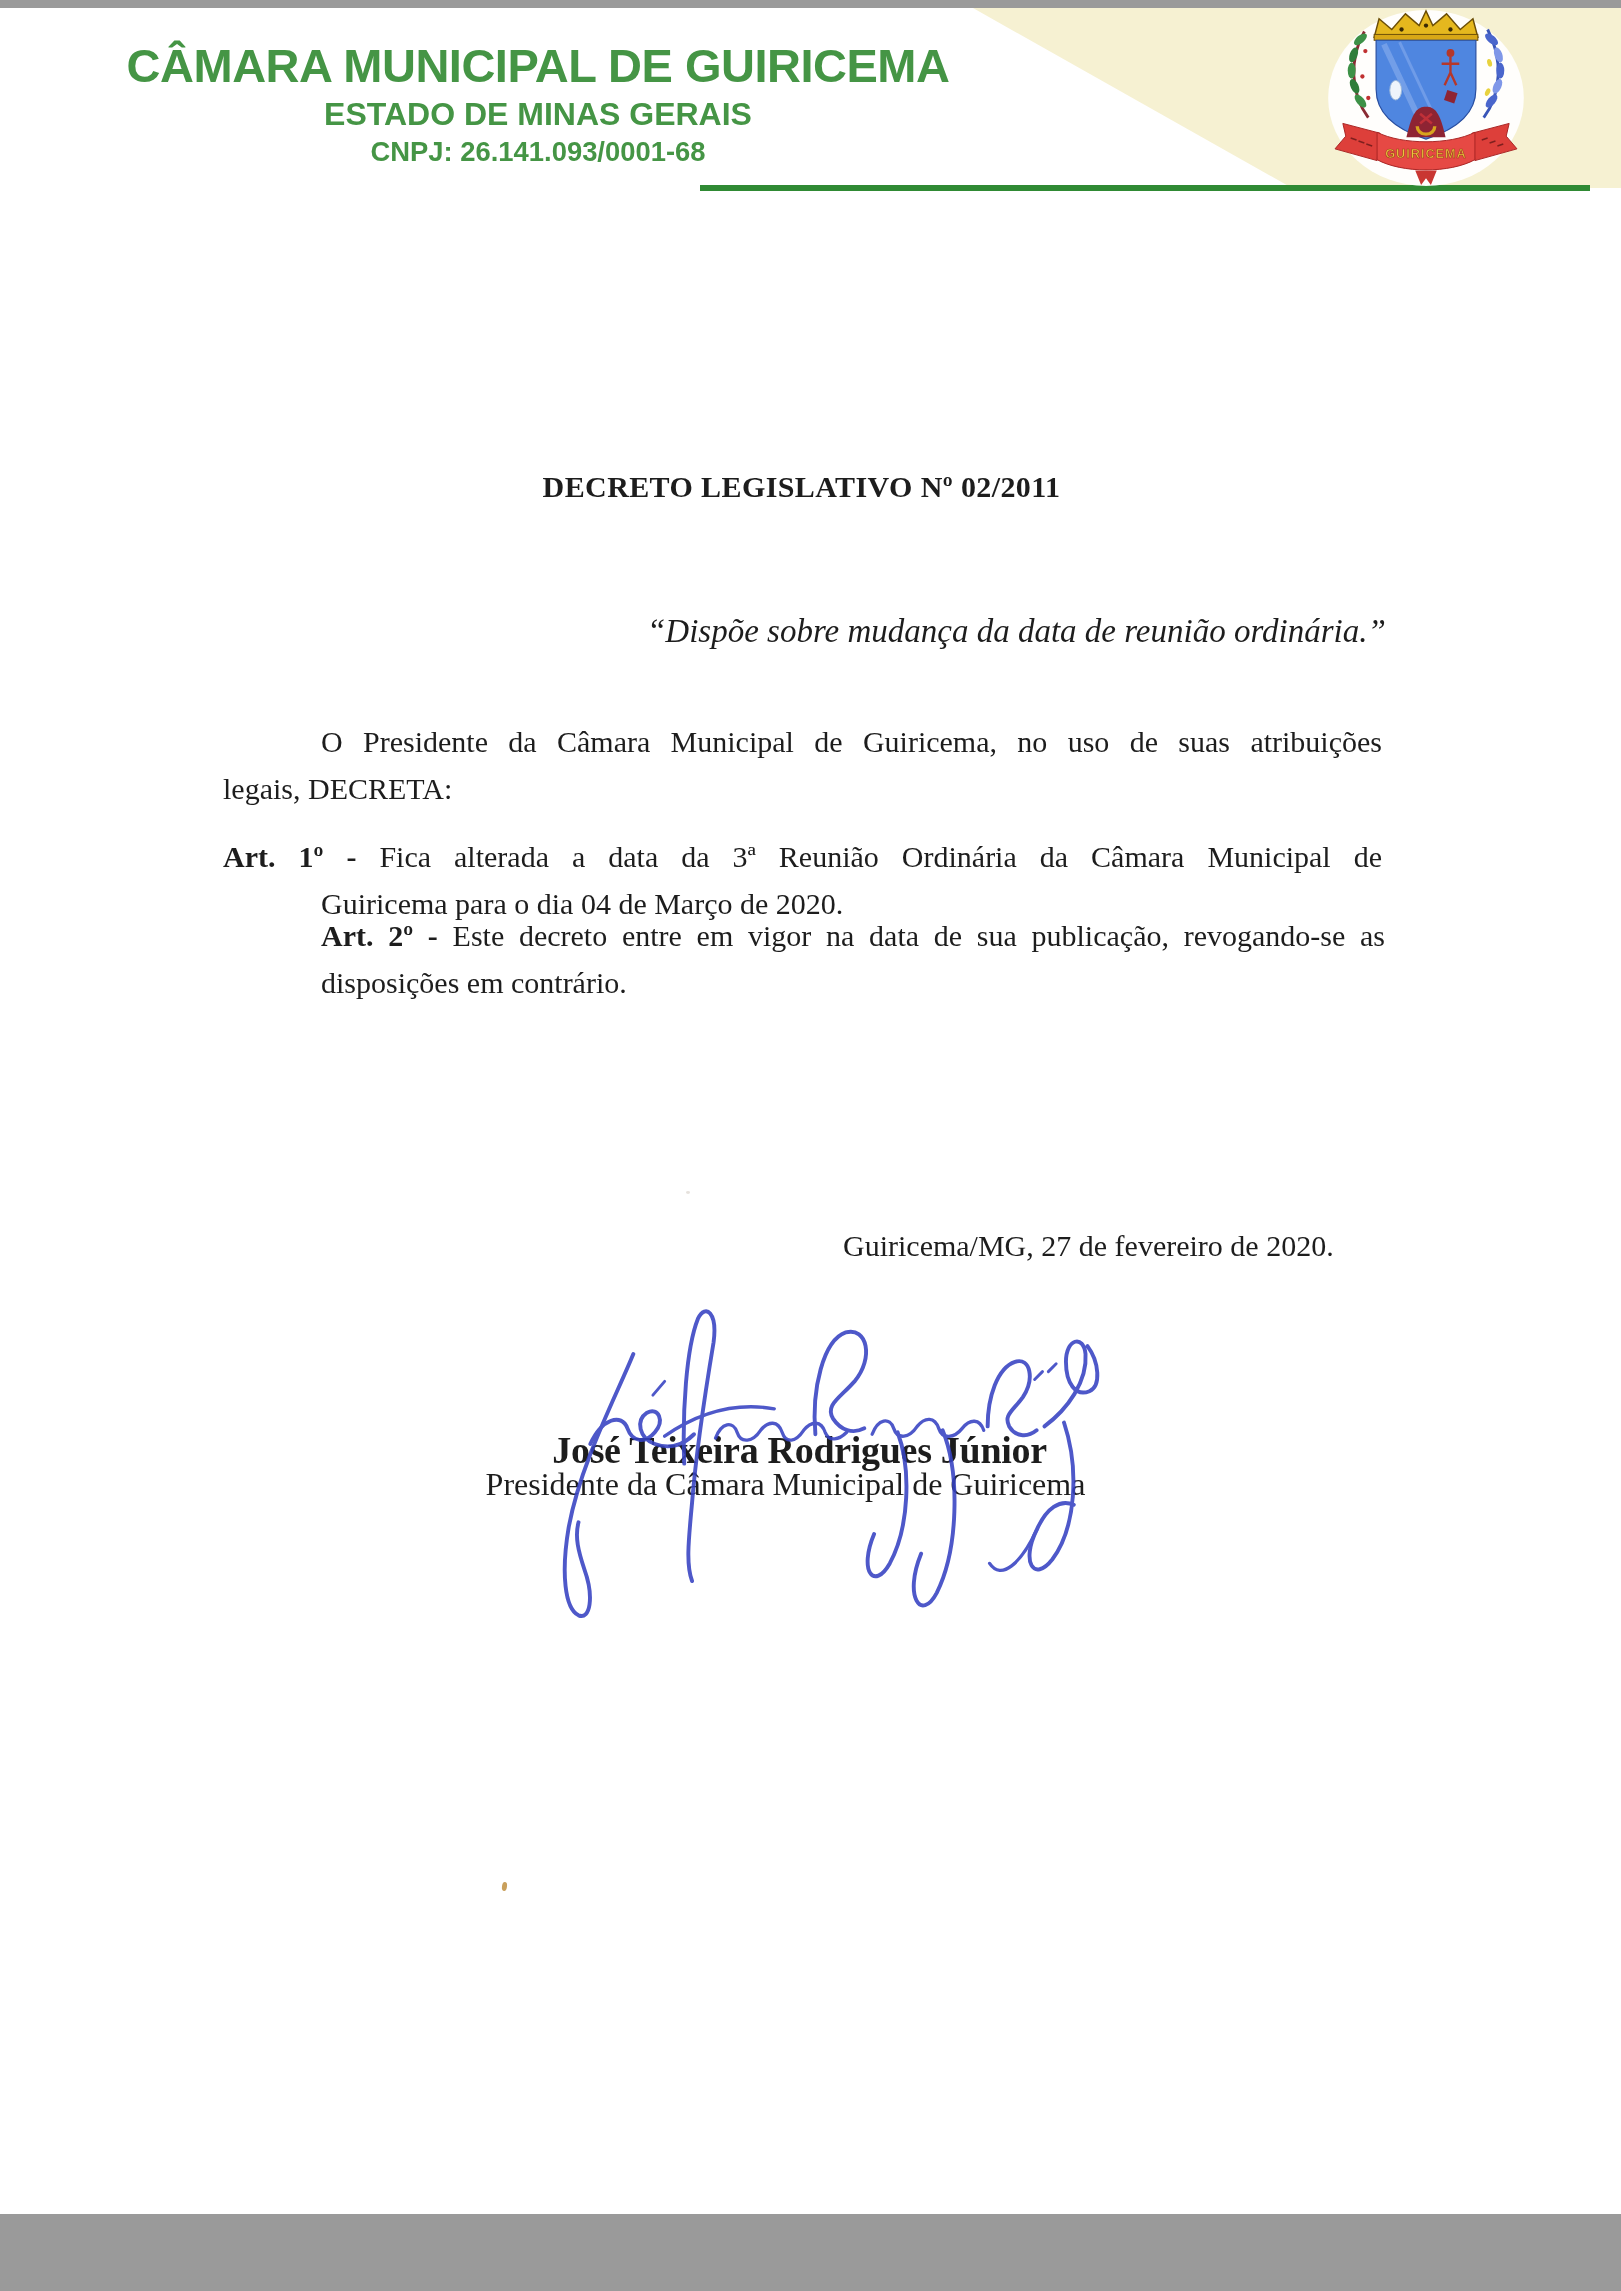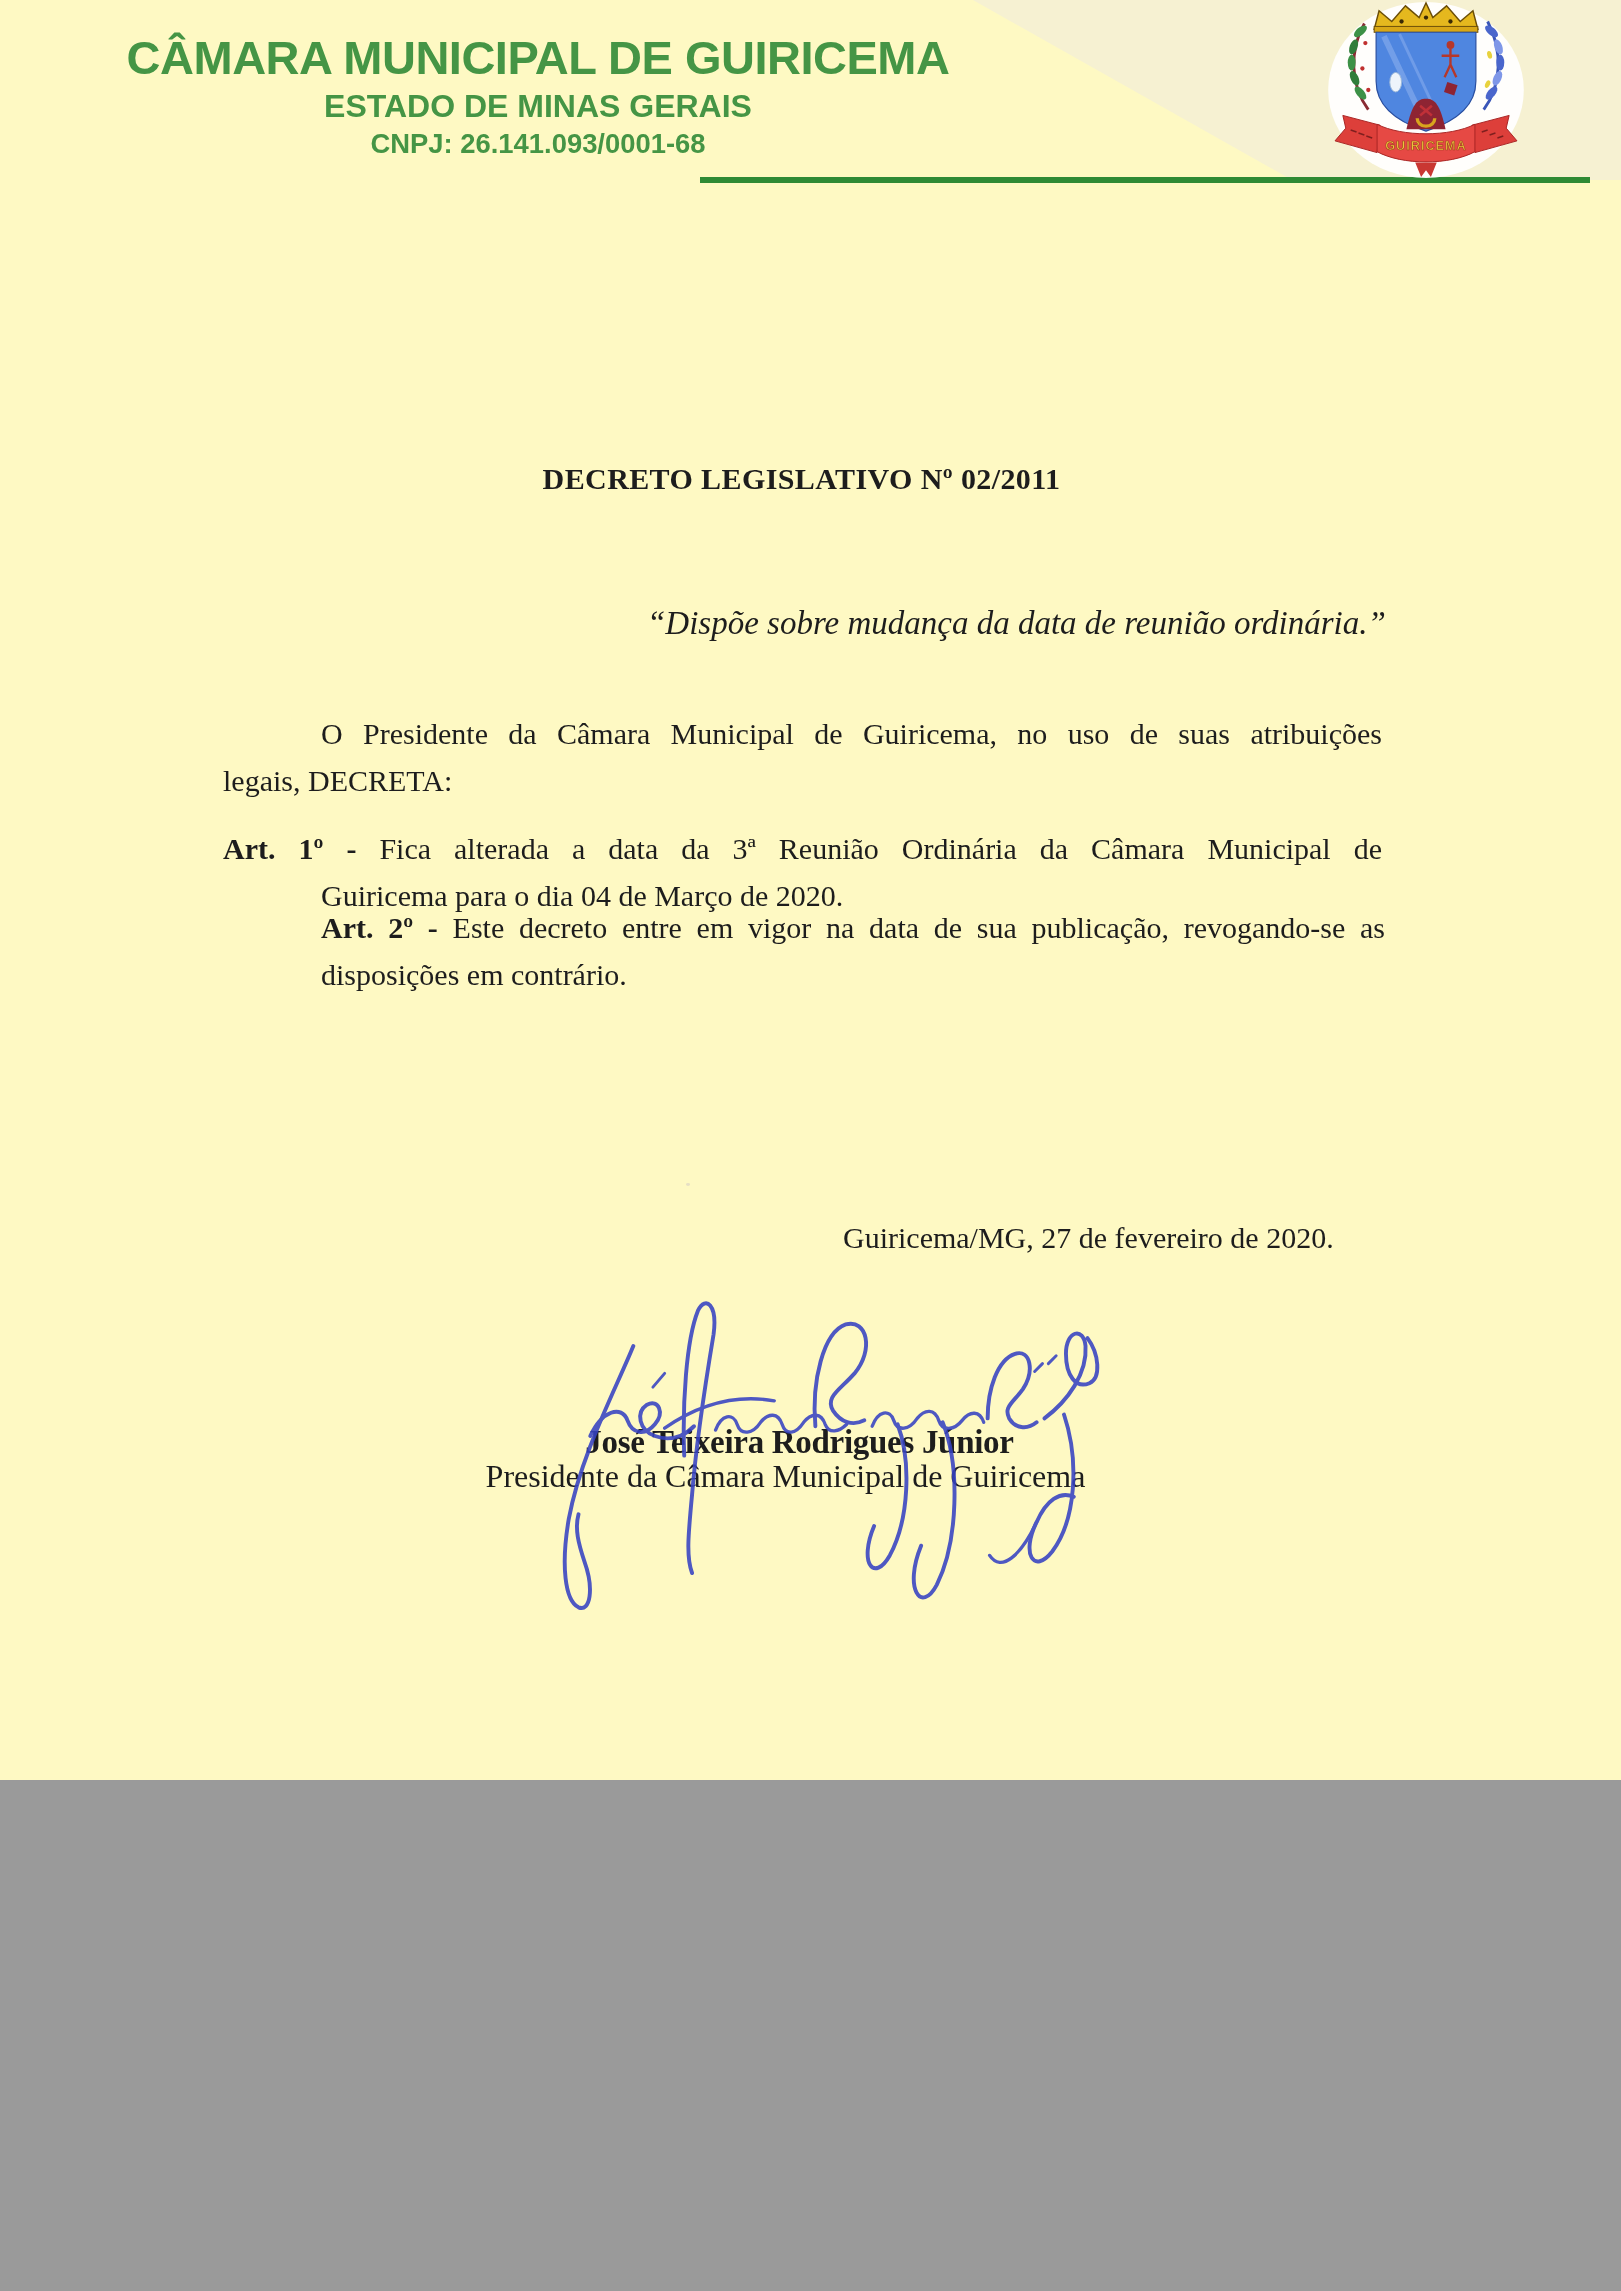--- a/index.html
+++ b/index.html
@@ -1,18 +1,18 @@
 <!DOCTYPE html>
 <html style="--header-green: #459545; --rule-green: #2f8a34; --banner-cream: #f6f1d2; --ink-blue: #3642c2; --text: #1d1d1d;"><head>
 <meta charset="utf-8">
 <style>
   html,body { margin:0; padding:0; background:#9a9a9a; }
   .page {
-    position:relative; width:1621px; height:1780px; margin:0 auto;
-    background:#fef9c3; overflow:hidden;
+    position:relative; width:1621px; height:2206px; margin:8px auto;
+    background:#ffffff; overflow:hidden;
     font-family:"Liberation Serif", serif; color:var(--text, #1d1d1d);
   }
 
   
   .cream-wedge {
     position:absolute; left:0; top:0; width:1621px; height:182px;
     background:var(--banner-cream,#f6f1d2);
     clip-path:polygon(973px 0, 1621px 0, 1621px 180px, 1292px 180px);
   }
   .green-rule {
@@ -44,21 +44,21 @@
   .p-art2     { left:321px; top:904px; width:1064px; }
   .line-just  { text-align:justify; text-align-last:justify; }
   .first-indent { text-indent:98px; }
   .cont-indent  { padding-left:98px; }
   .bold { font-weight:bold; }
   .dateline {
     position:absolute; left:843px; top:1218px; font-size:30px; line-height:39px;
   }
   .signer-name {
     position:absolute; left:223px; top:1425px; width:1153px; text-align:center;
-    font-weight:bold; font-size:33px; line-height:35px; letter-spacing:-0.3px;
+    font-weight:bold; font-size:38px; line-height:35px; letter-spacing:-0.3px;
   }
   .signer-title {
     position:absolute; left:209px; top:1458px; width:1153px; text-align:center;
     font-size:32px; line-height:37px;
   }
   .signature-svg { position:absolute; left:539px; top:1299px; z-index:5; }
 
   
   .speck { position:absolute; border-radius:50%; }
   .speck-gold { left:502px; top:1874px; width:4.9px; height:8.8px; background:#c9a05c; transform:rotate(8deg); }

